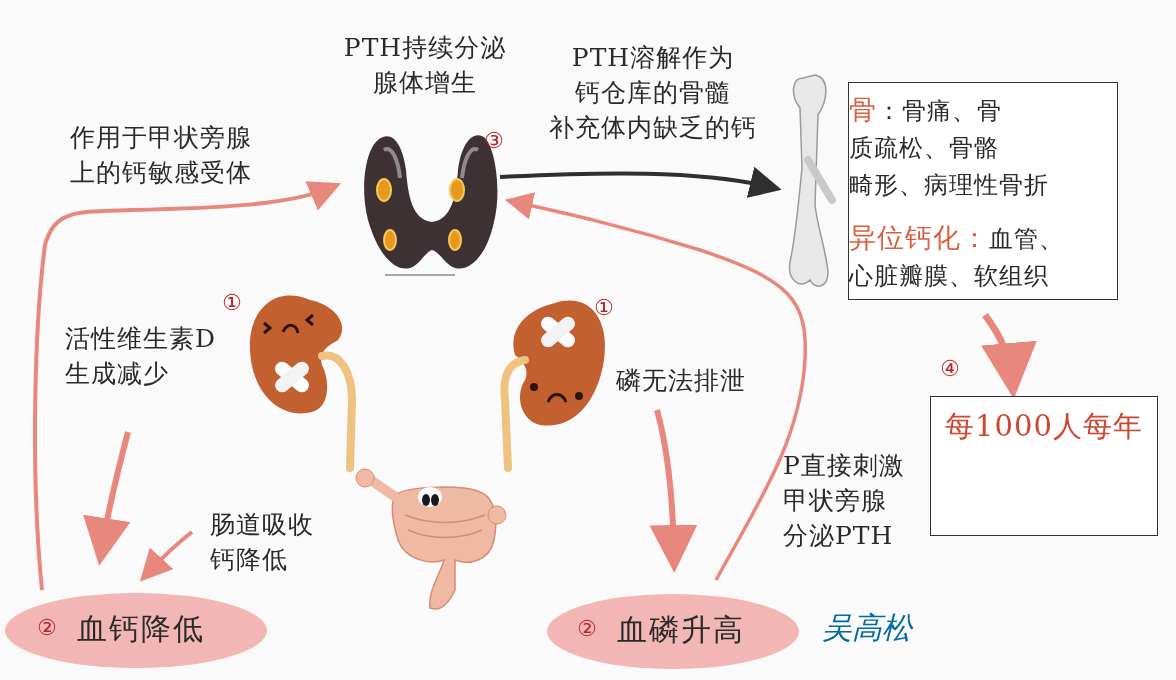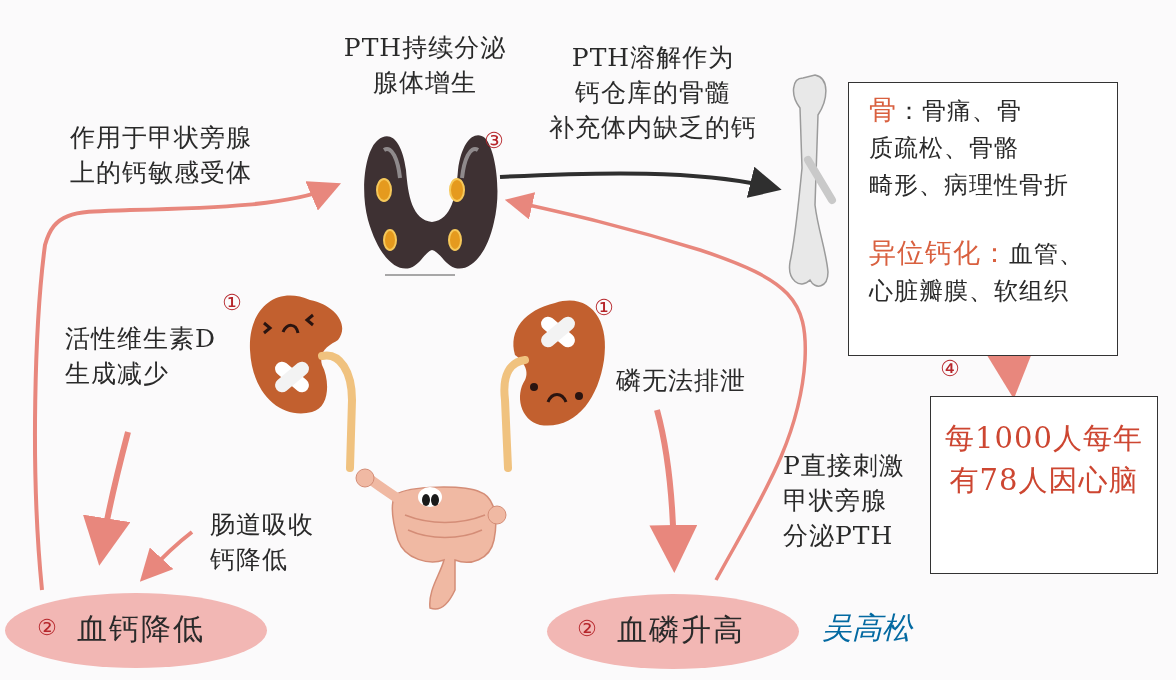--- a/index.html
+++ b/index.html
@@ -3,25 +3,25 @@
 <meta charset="utf-8">
 <style>
   html, body { margin:0; padding:0; }
   body { width:1176px; height:680px; background:#fbfafb; position:relative; overflow:hidden;
          font-family:"DejaVu Serif","Liberation Serif",serif; color:#2a2a2a; }
   .abs { position:absolute; }
   .txt { font-size:25px; line-height:35px; white-space:pre; letter-spacing:1px; }
   .ctr { text-align:center; }
   .circ { font-family:"DejaVu Sans","Liberation Sans",sans-serif; color:#b6262b; font-size:22px; }
   svg.layer { position:absolute; left:0; top:0; }
-  .box1 { left:848px; top:82px; width:270px; height:274px; border:1.5px solid #333; background:#fff; box-sizing:border-box; padding:8px 0 0 20px; }
+  .box1 { left:848px; top:82px; width:270px; height:218px; border:1.5px solid #333; background:#fff; box-sizing:border-box; padding:8px 0 0 0; }
   .box1 .ln { font-size:24px; line-height:37px; white-space:pre; letter-spacing:1px; }
   .red { color:#d9603f; font-size:27px; }
-  .box2 { left:930px; top:396px; width:228px; height:178px; border:1.5px solid #333; background:#fff; box-sizing:border-box;
-          color:#cd4631; font-size:29px; line-height:42px; text-align:center; padding-top:20px; letter-spacing:1px; }
+  .box2 { left:930px; top:396px; width:228px; height:140px; border:1.5px solid #333; background:#fff; box-sizing:border-box;
+          color:#cd4631; font-size:29px; line-height:42px; text-align:center; padding-top:8px; letter-spacing:1px; }
   .ellipse { background:#f2b7b4; border-radius:50%; }
   .ell-label { font-size:30px; white-space:pre; letter-spacing:2px; }
   .sig { font-family:"DejaVu Serif",serif; font-style:italic; font-size:30px; color:#0369a1; }
 </style>
 </head>
 <body>
 
 <svg class="layer" width="1176" height="680">
   <defs>
     <marker id="ahS" markerWidth="8" markerHeight="8" refX="5" refY="4" orient="auto" markerUnits="strokeWidth">
@@ -128,28 +128,27 @@
 <div class="abs" style="left:783px; top:448px;">
   <div class="txt">P直接刺激</div>
   <div class="txt">甲状旁腺</div>
   <div class="txt">分泌PTH</div>
 </div>
 
 <div class="abs box1">
   <div class="ln"><span class="red">骨</span><span>：</span><span>骨痛、骨</span></div>
   <div class="ln">质疏松、骨骼</div>
   <div class="ln">畸形、病理性骨折</div>
-  <div class="ln" style="margin-top:30px;"><span class="red">异位钙化：</span><span>血管、</span></div>
+  <div class="ln" style="margin-top:15px;"><span class="red">异位钙化：</span><span>血管、</span></div>
   <div class="ln">心脏瓣膜、软组织</div>
 </div>
 
 <div class="abs circ" style="left:940px; top:356px;">④</div>
 <div class="abs box2">
   <div>每1000人每年</div>
-  <div>有78人因心脑</div>
 </div>
 
 <div class="abs ellipse" style="left:5px; top:593px; width:262px; height:75px;">
   <div class="abs circ" style="left:32px; top:22px;">②</div>
   <div class="abs ell-label" style="left:72px; top:16px;">血钙降低</div>
 </div>
 <div class="abs ellipse" style="left:547px; top:594px; width:252px; height:75px;">
   <div class="abs circ" style="left:30px; top:22px;">②</div>
   <div class="abs ell-label" style="left:70px; top:16px;">血磷升高</div>
 </div>

